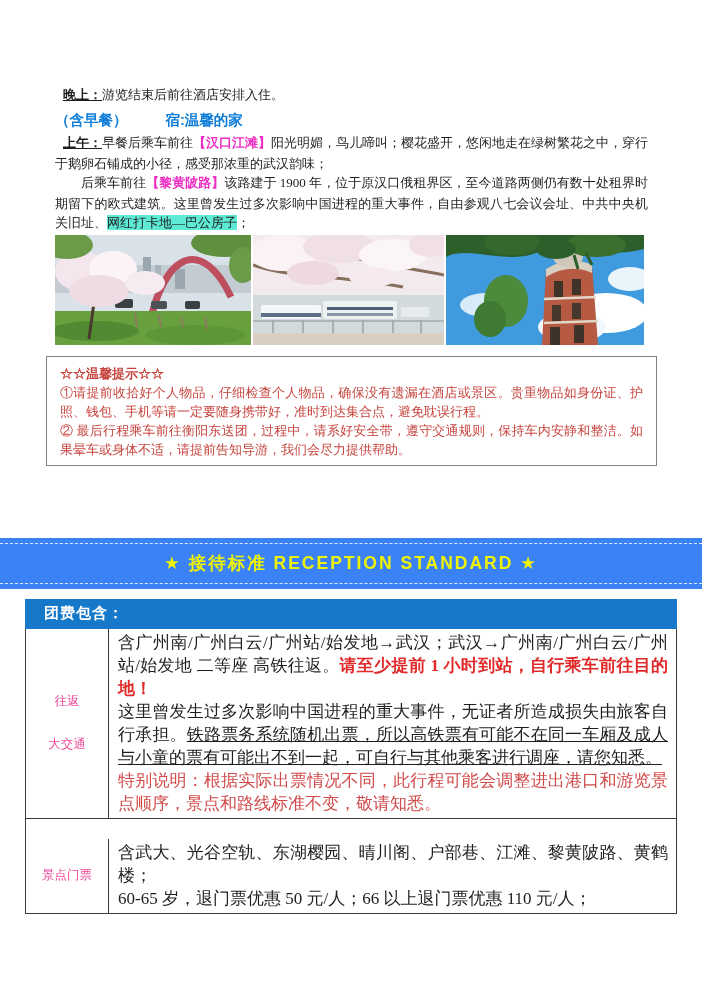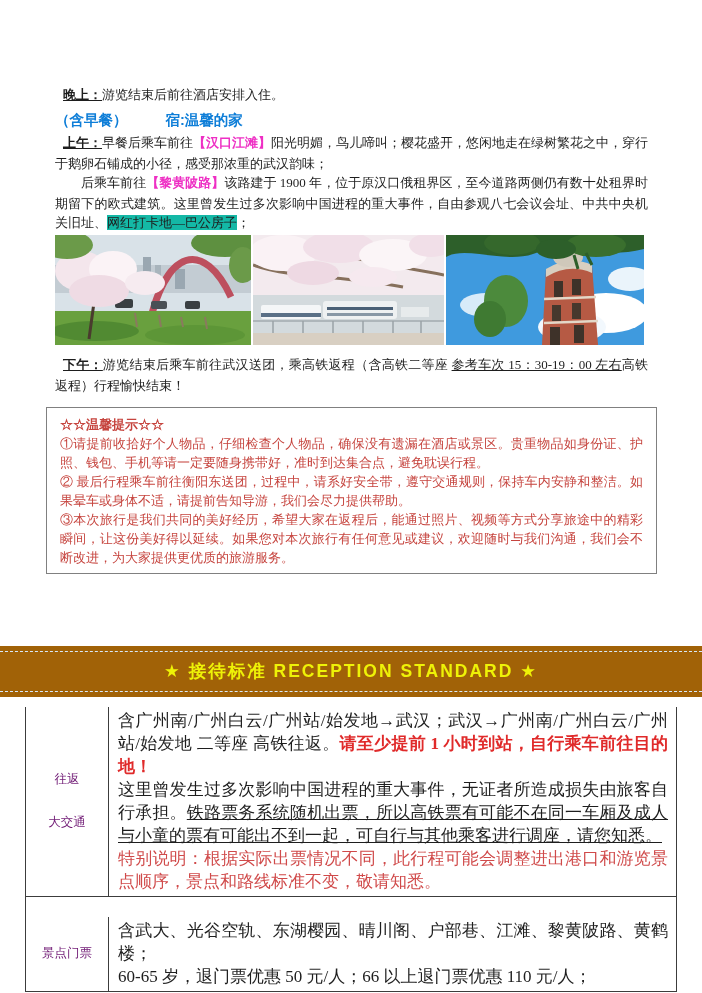--- a/index.html
+++ b/index.html
@@ -18,52 +18,52 @@
     color:#0e7ed8;font-weight:bold;font-size:15px;line-height:20px;margin-top:22px;
   }
   .d3-sub{
     font-family:"Liberation Sans","DejaVu Sans",sans-serif;
     color:#0e7ed8;font-weight:bold;font-size:14.5px;line-height:20px;margin-top:5px;
   }
   .d3-sub .stay{margin-left:38px;}
   .morning{margin-top:3px;}
   .spot{color:#ee2fc4;font-weight:bold;font-family:Liberation Mono, monospace;}
   .indent2{text-indent:2em;}
-  .hl{background:#14b8a6;}
+  .hl{background:#5eead4;}
   .ul{text-decoration:underline;}
   .photos{display:flex;gap:2px;margin-top:2px;}
   .photos svg{display:block;}
   .afternoon{margin-top:9px;line-height:21px;}
   .tips-box{
     margin:11px -9px 0 -9px;border:1px solid #808080;
     padding:7px 13px 6px 13px;color:#c6443e;line-height:19px;text-align:justify;
   }
   .tips-title{font-weight:bold;}
-  .banner{background:#a16207;margin-top:72px;padding:5px 0;}
+  .banner{background:#3b82f6;margin-top:72px;padding:5px 0;}
   .banner-inner{
     border-top:1px dashed #d9e9f8;border-bottom:1px dashed #d9e9f8;
     padding:7px 0 8px 0;text-align:center;
   }
   .banner-inner span{
     font-family:"Liberation Sans","DejaVu Sans",sans-serif;
     color:#eef207;font-weight:bold;font-size:17.5px;letter-spacing:2px;
   }
   .fees{margin:10px 25px 0 25px;}
   .fees-header{
     background:#1678c8;color:#ffffff;font-weight:bold;font-size:15px;
     font-family:"Liberation Sans","DejaVu Sans",sans-serif;
     padding:5px 0 6px 19px;letter-spacing:1px;
   }
   .feetable{border:1px solid #3c3c3c;border-top:none;}
   .frow{display:flex;border-bottom:1px solid #3c3c3c;}
   .frow:last-child{border-bottom:none;margin-top:20px;}
   .fcell-label{
     width:82px;flex:0 0 82px;border-right:1px solid #3c3c3c;
     display:flex;flex-direction:column;justify-content:center;align-items:center;
-    font-size:12.5px;color:#701a75;
+    font-size:12.5px;color:#ec4899;
   }
   .fcell-label .gap{height:26px;}
   .fcell-body{flex:1;padding:2px 8px 3px 9px;font-size:17px;line-height:23px;text-align:justify;}
   .red-strong{color:#e02a2a;font-weight:bold;}
   .red-note{color:#d04a4a;}
 </style>
 </head>
 <body>
 
 <div class="content">
@@ -142,38 +142,37 @@
       <ellipse cx="60" cy="66" rx="22" ry="26" fill="#4c8a3c"></ellipse>
       <ellipse cx="44" cy="84" rx="16" ry="18" fill="#3f7a32"></ellipse>
       <path d="M 0,0 L 198,0 L 198,14 C 150,26 120,4 90,18 C 60,30 20,10 0,22 Z" fill="#2d5f2a"></path>
       <ellipse cx="150" cy="10" rx="30" ry="12" fill="#3a6f2e"></ellipse>
       <ellipse cx="66" cy="8" rx="28" ry="12" fill="#35682c"></ellipse>
       <ellipse cx="110" cy="14" rx="20" ry="10" fill="#2d5f2a"></ellipse>
       <path d="M 128,20 l 4,14 M 140,18 l 6,12" stroke="#2d5f2a" stroke-width="3"></path>
     </svg>
   </div>
 
-  <p class="para afternoon"><span class="lbl">下午：</span><span>游览结束后乘车前往武汉送团，乘高铁返程（含高铁二等座 </span><span class="ul">参考车次 15：30-19：00 左右</span><span>高铁返程）行程愉快结束！</span></p>
 
   <div class="tips-box">
     <p class="tips-title">☆☆温馨提示☆☆</p>
     <p>①请提前收拾好个人物品，仔细检查个人物品，确保没有遗漏在酒店或景区。贵重物品如身份证、护照、钱包、手机等请一定要随身携带好，准时到达集合点，避免耽误行程。</p>
     <p>② 最后行程乘车前往衡阳东送团，过程中，请系好安全带，遵守交通规则，保持车内安静和整洁。如果晕车或身体不适，请提前告知导游，我们会尽力提供帮助。</p>
-    <p>③本次旅行是我们共同的美好经历，希望大家在返程后，能通过照片、视频等方式分享旅途中的精彩瞬间，让这份美好得以延续。如果您对本次旅行有任何意见或建议，欢迎随时与我们沟通，我们会不断改进，为大家提供更优质的旅游服务。</p>
   </div>
 
 </div>
 
 <div class="banner">
   <div class="banner-inner">
     <span>★ 接待标准 RECEPTION STANDARD ★</span>
   </div>
 </div>
 
 <div class="fees">
+  <div class="fees-header">团费包含：</div>
   <div class="feetable">
     <div class="frow">
       <div class="fcell-label">
         <span>往返</span>
         <span class="gap"></span>
         <span>大交通</span>
       </div>
       <div class="fcell-body"><span>含广州南/广州白云/广州站/始发地→武汉；武汉→广州南/广州白云/广州站/始发地 二等座 高铁往返。</span><span class="red-strong">请至少提前 1 小时到站，自行乘车前往目的地！</span><br><span>这里曾发生过多次影响中国进程的重大事件，无证者所造成损失由旅客自行承担。</span><span class="ul">铁路票务系统随机出票，所以高铁票有可能不在同一车厢及成人与小童的票有可能出不到一起，可自行与其他乘客进行调座，请您知悉。</span><br><span class="red-note">特别说明：根据实际出票情况不同，此行程可能会调整进出港口和游览景点顺序，景点和路线标准不变，敬请知悉。</span></div>
     </div>
     <div class="frow">

